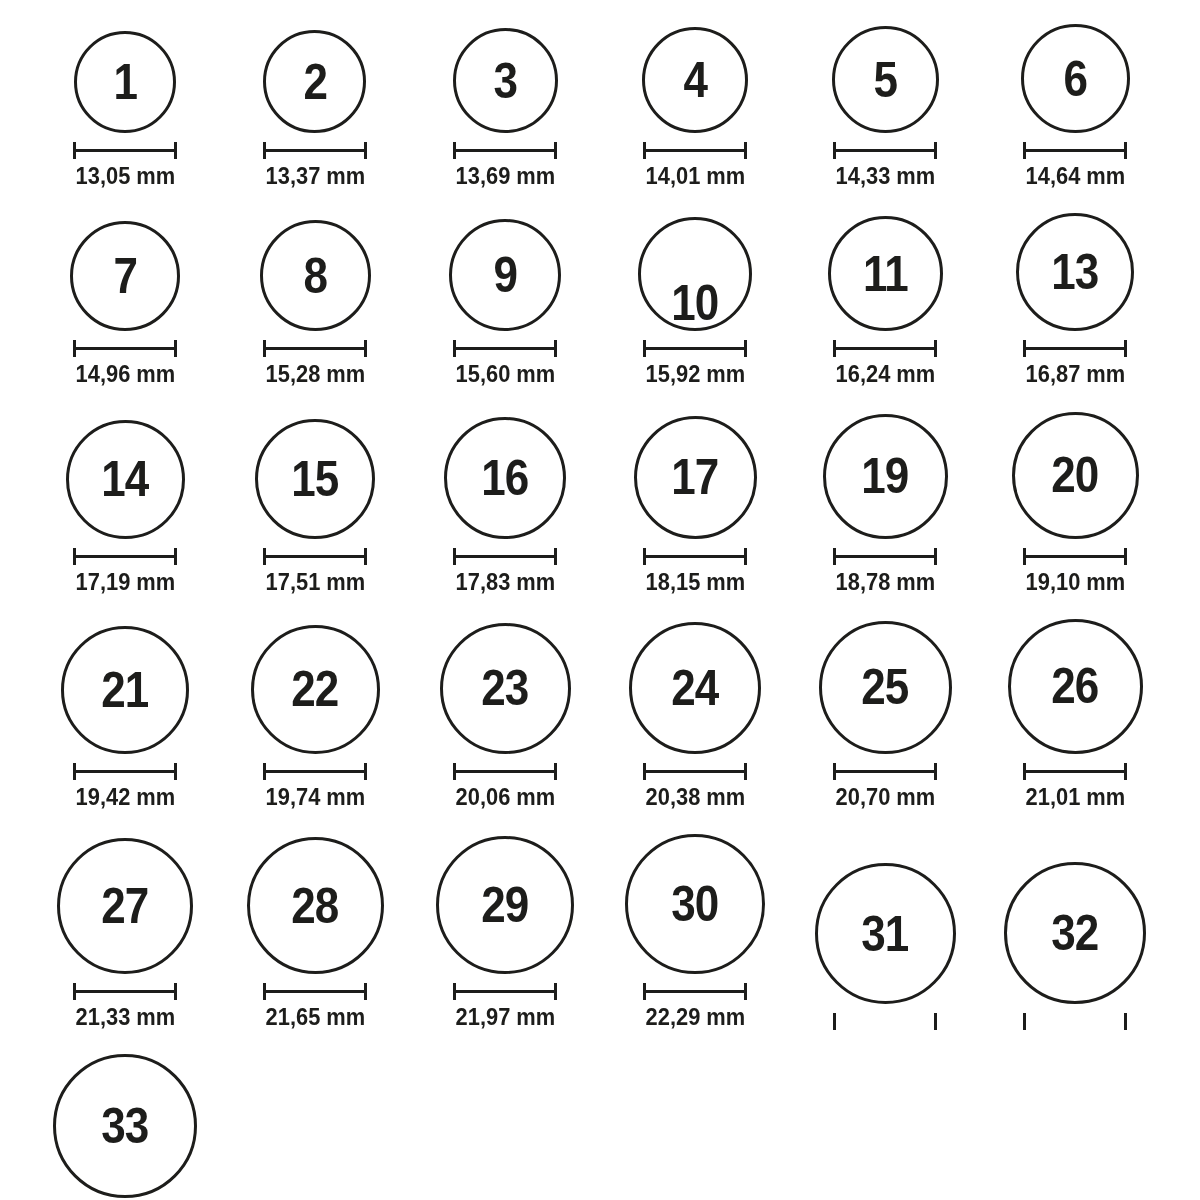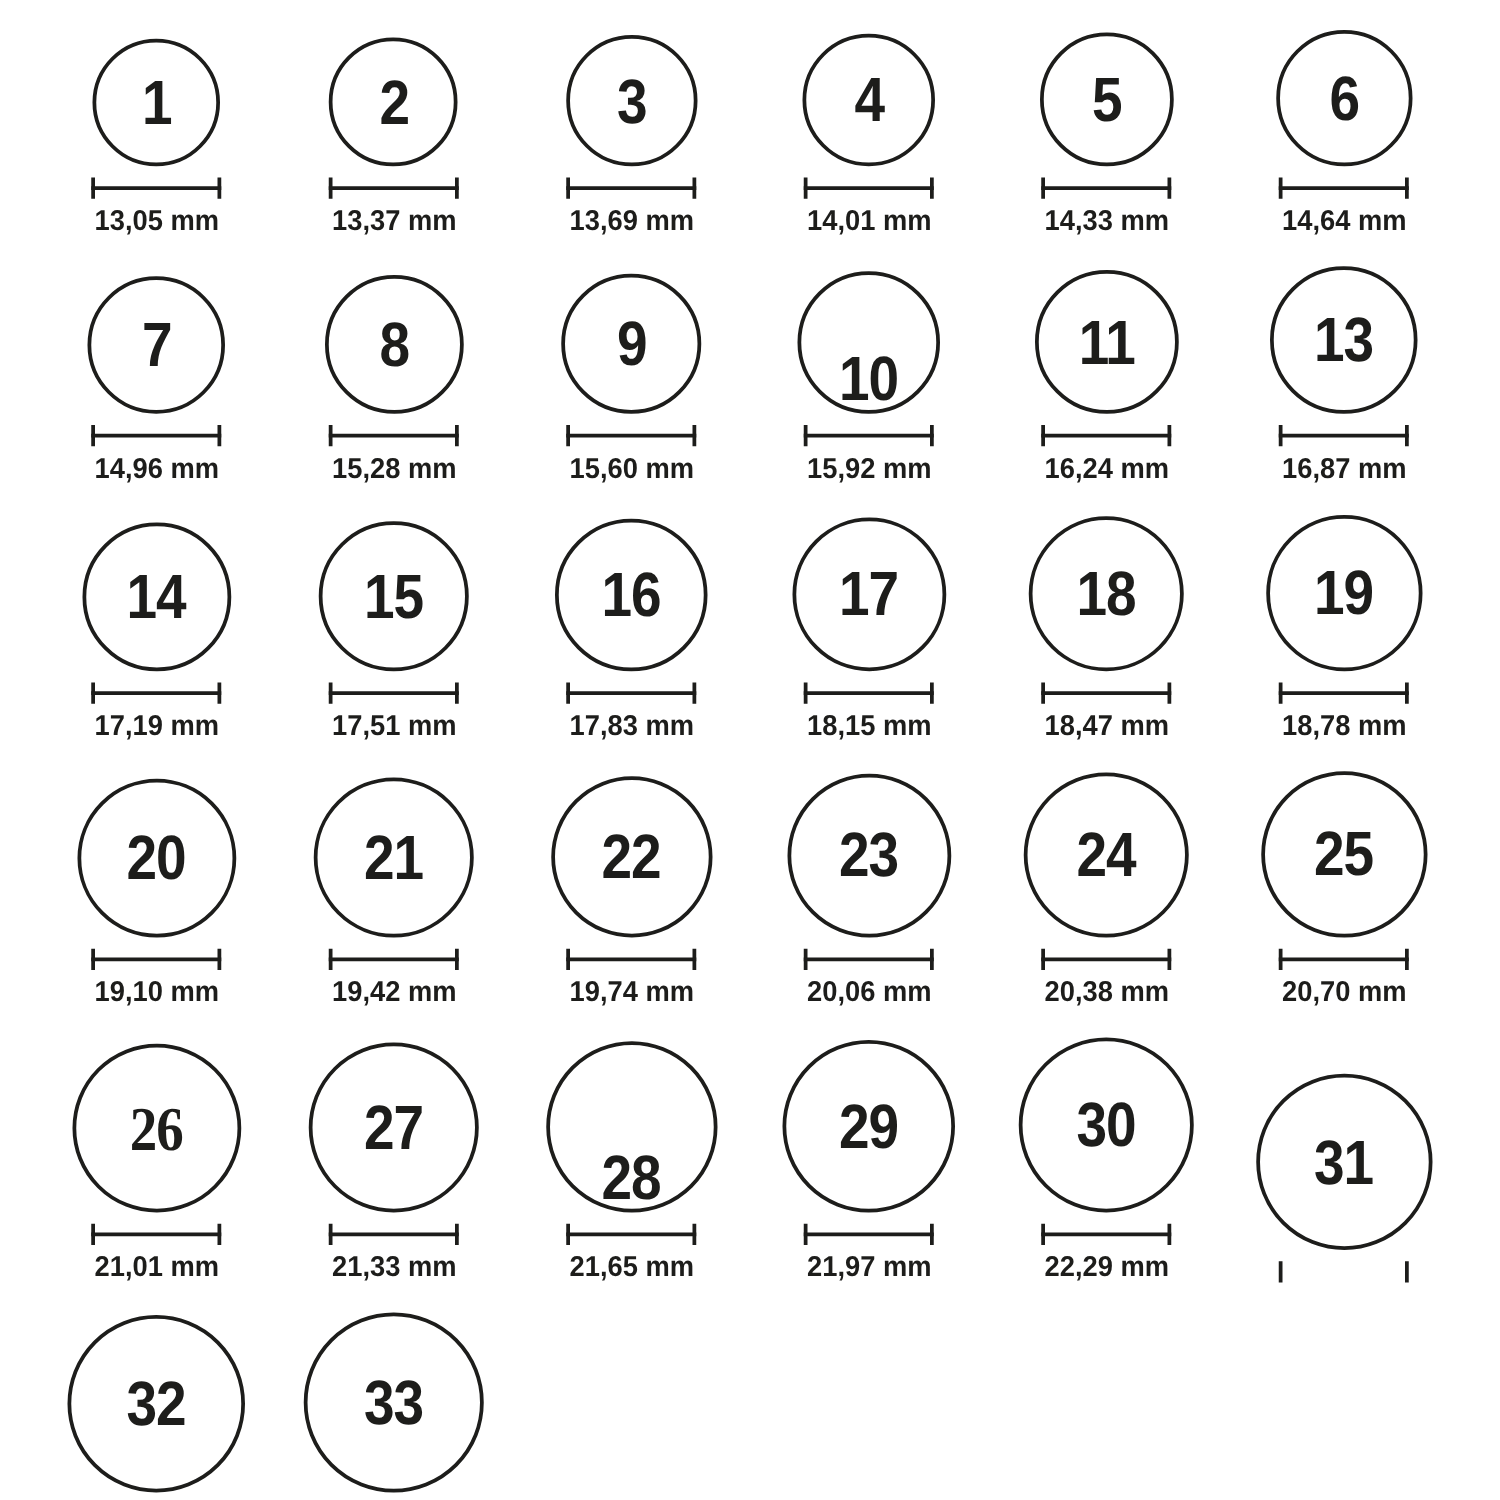--- a/index.html
+++ b/index.html
@@ -272,31 +272,20 @@
       <span class="num">17</span>
     </div>
     <div class="bar">
       <span class="tick left"></span>
       <span class="line"></span>
       <span class="tick right"></span>
     </div>
     <div class="label">18,15 mm</div>
   </div>
 
-  <div class="cell">
-    <div class="circle" style="width: 124px; height: 124px;">
-      <span class="num">18</span>
-    </div>
-    <div class="bar">
-      <span class="tick left"></span>
-      <span class="line"></span>
-      <span class="tick right"></span>
-    </div>
-    <div class="label">18,47 mm</div>
-  </div>
 
   <div class="cell">
     <div class="circle" style="width: 125px; height: 125px; text-align: center;">
       <span class="num">19</span>
     </div>
     <div class="bar">
       <span class="tick left"></span>
       <span class="line"></span>
       <span class="tick right"></span>
     </div>
@@ -369,21 +358,21 @@
     </div>
     <div class="bar">
       <span class="tick left"></span>
       <span class="line"></span>
       <span class="tick right"></span>
     </div>
     <div class="label">20,70 mm</div>
   </div>
 
   <div class="cell">
-    <div class="circle" style="width: 135px; height: 135px; font-family: Liberation Serif, serif;">
+    <div class="circle" style="width: 135px; height: 135px;">
       <span class="num">26</span>
     </div>
     <div class="bar">
       <span class="tick left"></span>
       <span class="line"></span>
       <span class="tick right"></span>
     </div>
     <div class="label">21,01 mm</div>
   </div>
 
@@ -393,21 +382,21 @@
     </div>
     <div class="bar">
       <span class="tick left"></span>
       <span class="line"></span>
       <span class="tick right"></span>
     </div>
     <div class="label">21,33 mm</div>
   </div>
 
   <div class="cell">
-    <div class="circle" style="width: 137px; height: 137px; align-items: flex-end;">
+    <div class="circle" style="width: 137px; height: 137px;">
       <span class="num">28</span>
     </div>
     <div class="bar">
       <span class="tick left"></span>
       <span class="line"></span>
       <span class="tick right"></span>
     </div>
     <div class="label">21,65 mm</div>
   </div>
 

